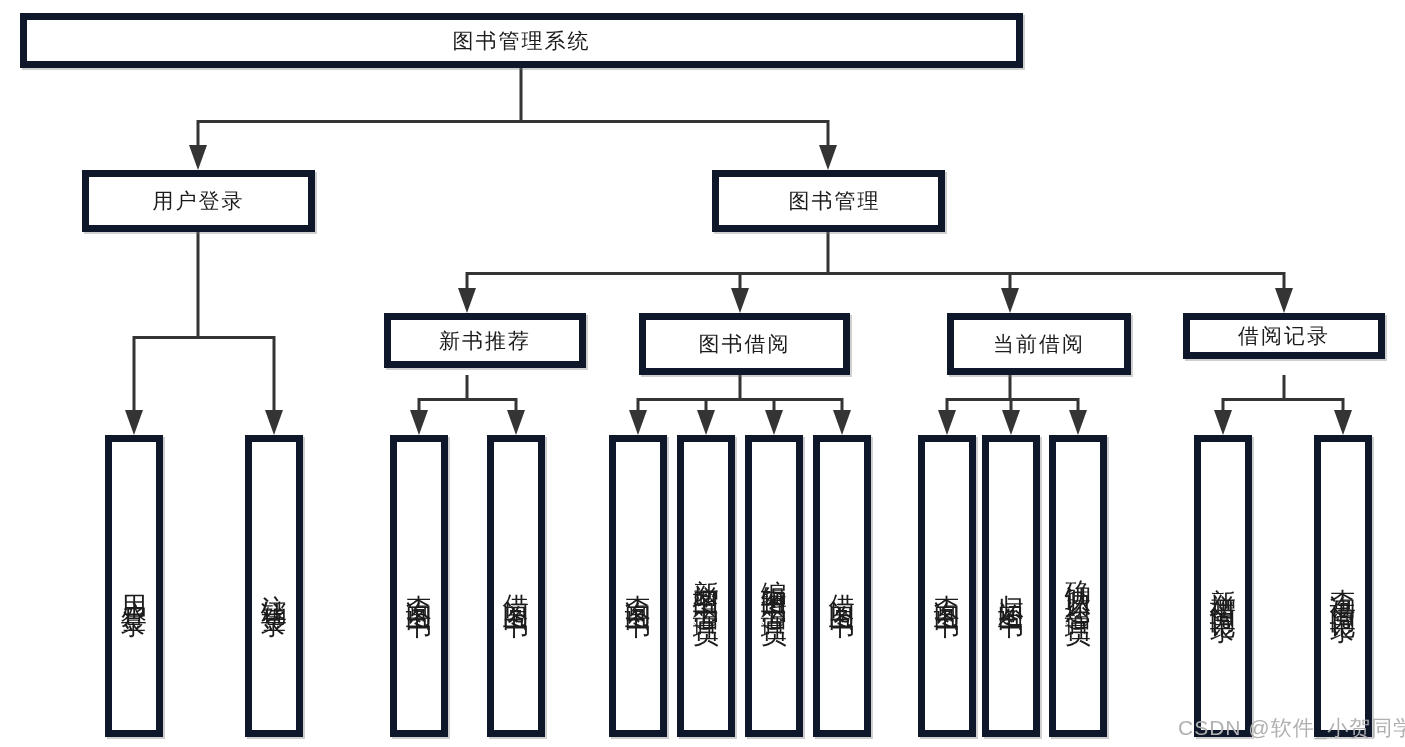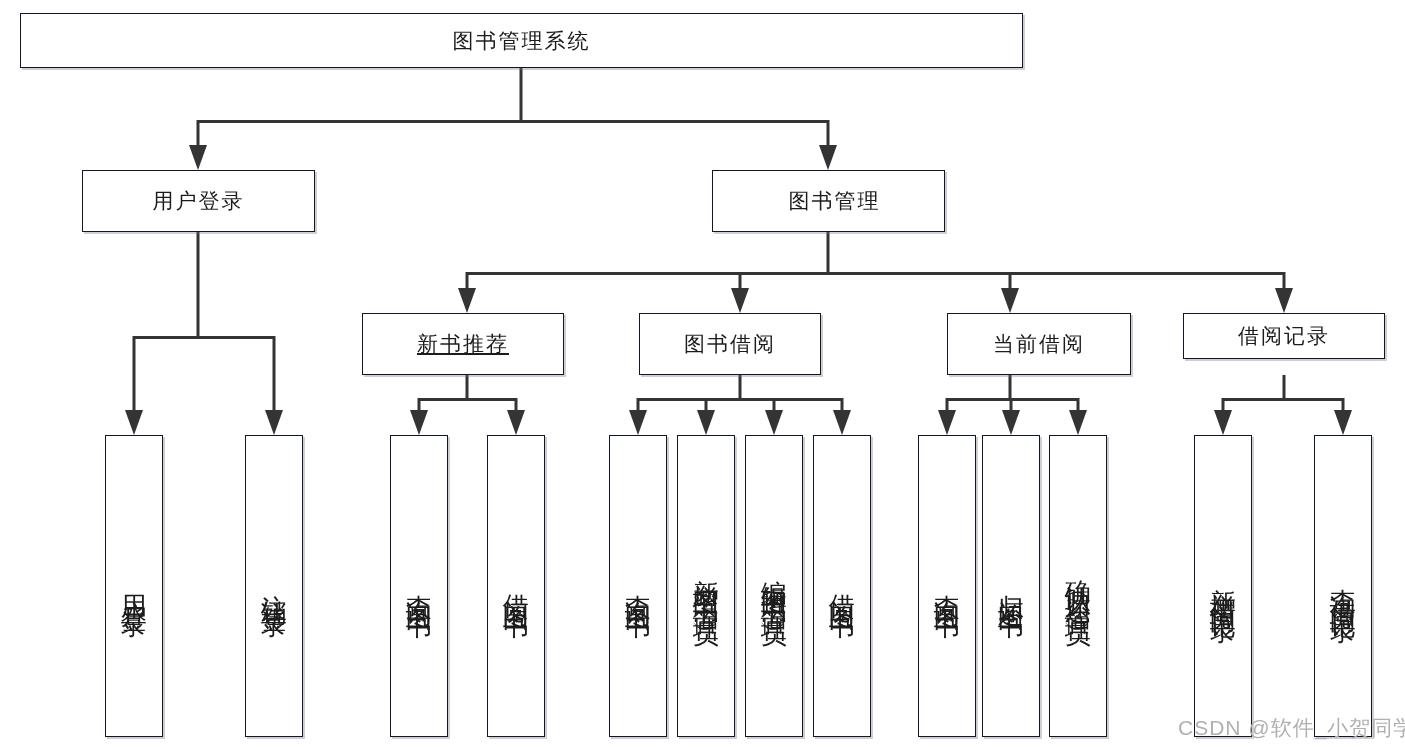--- a/index.html
+++ b/index.html
@@ -10,21 +10,21 @@
     font-family: "Liberation Sans", "DejaVu Sans", sans-serif;
     overflow: hidden;
   }
   #connectors {
     position: absolute; left: 0; top: 0;
     width: 1405px; height: 747px;
   }
   .node {
     position: absolute;
     box-sizing: border-box;
-    border: 1px solid #0f172a;
+    border: 7px solid #0f172a;
     background: #ffffff;
     display: flex;
     align-items: center;
     justify-content: center;
     color: #1c1c1c;
     box-shadow: 2px 2px 0 rgba(120,120,120,0.35);
   }
   .node .label {
     font-size: 21px;
     letter-spacing: 2px;
@@ -95,24 +95,24 @@
   <span class="label">图书管理系统</span>
 </div>
 
 <div class="node" style="left:82px; top:170px; width:233px; height:62px;">
   <span class="label">用户登录</span>
 </div>
 <div class="node" style="left:712px; top:170px; width:233px; height:62px;padding-left:12px;">
   <span class="label">图书管理</span>
 </div>
 
-<div class="node" style="left:362px; top:313px; width:202px; height:62px;text-decoration:underline;">
+<div class="node" style="left:384px; top:313px; width:202px; height:55px;">
   <span class="label">新书推荐</span>
 </div>
-<div class="node" style="left:639px; top:313px; width:182px; height:62px;">
+<div class="node" style="left:639px; top:313px; width:211px; height:62px;">
   <span class="label">图书借阅</span>
 </div>
 <div class="node" style="left:909px; top:313px; width:184px; height:62px;margin-left:38px;">
   <span class="label">当前借阅</span>
 </div>
 <div class="node" style="left:1183px; top:313px; width:202px; height:46px;">
   <span class="label">借阅记录</span>
 </div>
 
 <div class="node leaf" style="left:105px; top:435px; width:58px; height:302px;">

